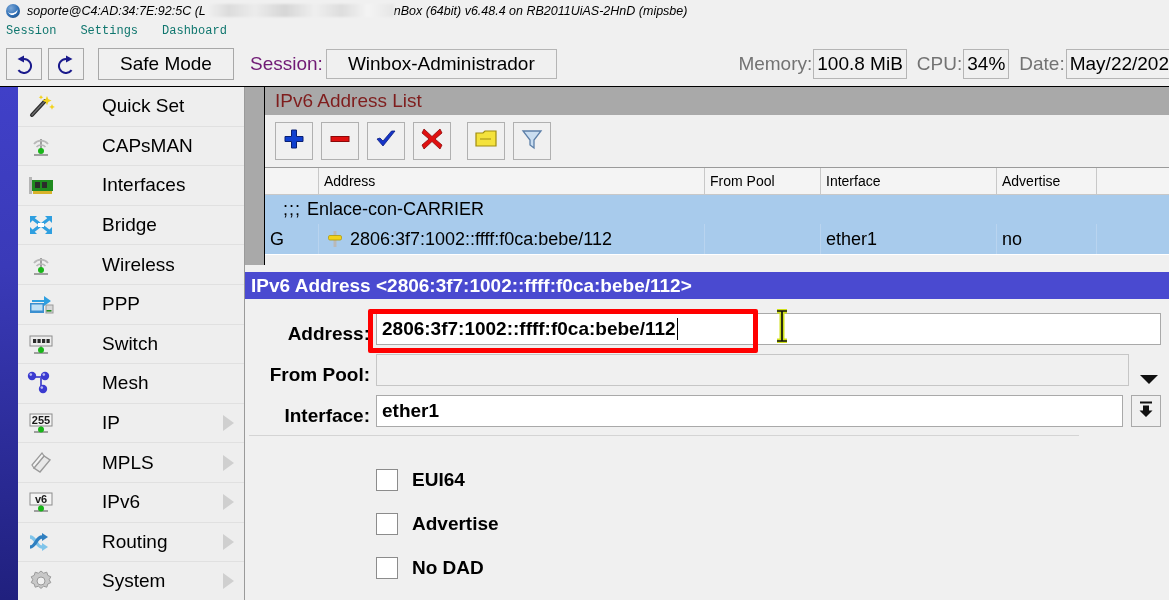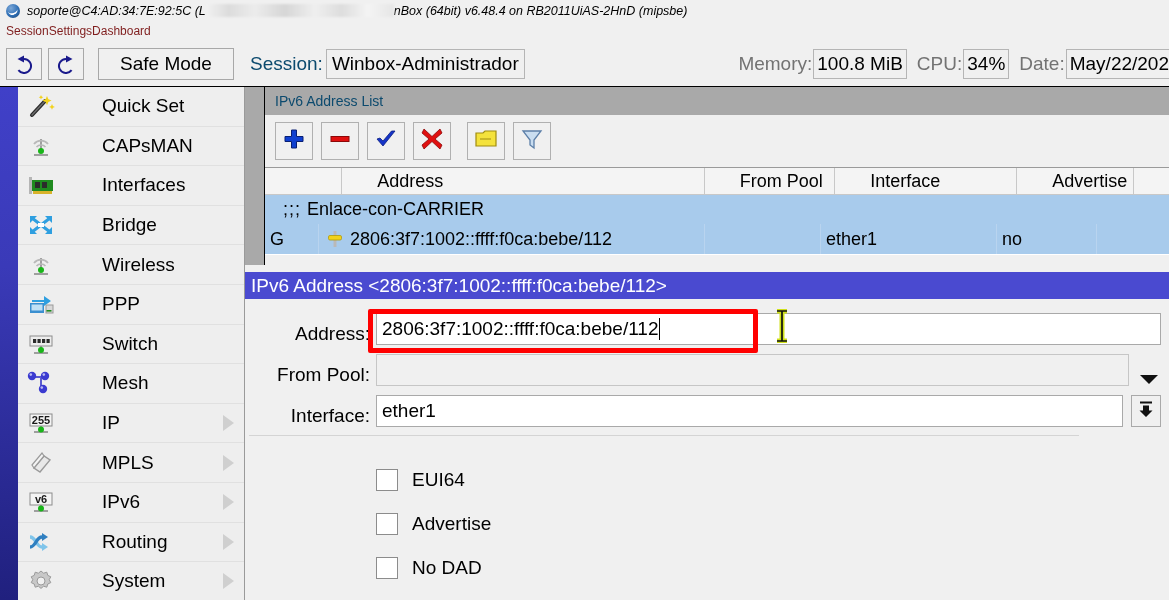--- a/index.html
+++ b/index.html
@@ -31,21 +31,21 @@
     background:linear-gradient(90deg,#f2f2f2 0%,#dcdcdc 12%,#ececec 26%,#d6d6d6 42%,
       #efefef 58%,#dddddd 72%,#f4f4f4 86%,#e6e6e6 100%);
     filter:blur(1px);
   }
 
   
   .menubar{
     position:absolute;left:0;top:22px;width:1169px;height:18px;
     background:#f0f0f0;display:flex;align-items:center;
   }
-  .menubar .mi{font-size:12px;color:#7f1d1d;padding:0 0;line-height:18px;cursor:default;}
+  .menubar .mi{font-size:12px;color:#0f766e;padding:0 12px;line-height:18px;cursor:default;font-family:Liberation Mono, monospace;}
   .menubar .mi:first-child{padding-left:6px;}
 
   
   .toolbar{
     position:absolute;left:0;top:42px;width:1169px;height:44px;
     background:#f0f0f0;border-bottom:1px solid #000;
     display:flex;align-items:center;
   }
   .tb-btn{
     width:36px;height:32px;margin-left:6px;background:#f0f0f0;
@@ -53,23 +53,23 @@
     box-sizing:border-box;
   }
   .tb-btn svg{display:block;}
   .safe-mode{
     margin-left:14px;height:32px;min-width:136px;padding:4px 10px;
     background:#f0f0f0;border:1px solid #a8a8a8;box-sizing:border-box;
     display:flex;align-items:center;justify-content:center;
     font-size:19px;color:#000;
   }
   .session-wrap{display:flex;align-items:center;margin-left:16px;}
-  .session-lbl{font-size:19px;color:#0c4a6e;margin-right:3px;}
+  .session-lbl{font-size:19px;color:#701a75;margin-right:3px;}
   .session-box{
-    height:30px;padding:0 5px;border:1px solid #b5b5b5;background:#f0f0f0;
+    height:30px;padding:0 21px;border:1px solid #b5b5b5;background:#f0f0f0;
     display:flex;align-items:center;font-size:19px;color:#000;box-sizing:border-box;
   }
   .stats{position:absolute;right:-4px;top:0;height:44px;display:flex;align-items:center;}
   .stat-lbl{font-size:19px;color:#737373;margin-left:10px;}
   .stat-box{
     height:30px;padding:0 3px;border:1px solid #b5b5b5;background:#f0f0f0;
     display:flex;align-items:center;font-size:19px;color:#000;box-sizing:border-box;
     margin-left:1px;white-space:nowrap;
   }
 
@@ -100,36 +100,36 @@
   
   .list-left-strip{
     position:absolute;left:245px;top:87px;width:20px;height:178px;background:#a9a9a9;
     border-right:1px solid #000;box-sizing:border-box;
   }
   .list-win{
     position:absolute;left:265px;top:87px;width:904px;height:178px;background:#f0f0f0;
   }
   .list-title{
     height:28px;background:#a9a9a9;display:flex;align-items:center;padding-left:10px;
-    font-size:14px;color:#0c4a6e;box-sizing:border-box;
+    font-size:19px;color:#7f1d1d;box-sizing:border-box;
   }
   .list-toolbar{height:52px;display:flex;align-items:center;padding-left:10px;background:#f0f0f0;}
   .lt-btn{
     width:38px;height:38px;border:1px solid #b0b0b0;background:#f0f0f0;
     display:flex;align-items:center;justify-content:center;margin-right:8px;box-sizing:border-box;
   }
   .lt-btn.gap{margin-left:8px;}
   .tbl{width:100%;box-sizing:border-box;}
   .tbl-head{
     display:flex;height:28px;background:#f4f4f4;border-top:1px solid #9a9a9a;
     border-bottom:1px solid #c8c8c8;box-sizing:border-box;
   }
   .th{
-    font-size:18px;color:#000;display:flex;align-items:center;padding-left:5px;
-    border-right:1px solid #c8c8c8;box-sizing:border-box;position:relative;margin-left:30px;
+    font-size:14px;color:#000;display:flex;align-items:center;padding-left:5px;
+    border-right:1px solid #c8c8c8;box-sizing:border-box;position:relative;
   }
   .th-flag{width:54px;}
   .th-addr{width:386px;}
   .th-pool{width:116px;}
   .th-iface{width:176px;}
   .th-adv{width:100px;}
   .th-rest{flex:1;border-right:none;}
   .row-comment{
     height:29px;background:#a8cbec;display:flex;align-items:center;
     font-size:18px;color:#000;padding-left:18px;box-sizing:border-box;
@@ -145,21 +145,21 @@
   .td-addr{width:386px;}
   .td-pool{width:116px;}
   .td-iface{width:176px;}
   .td-adv{width:100px;}
   .td-rest{flex:1;border-right:none;}
   .addr-ico{width:22px;display:flex;align-items:center;justify-content:center;margin-right:4px;}
 
   
   .dlg{
     position:absolute;left:245px;top:272px;width:924px;height:307px;
-    background:#f0f0f0;overflow:hidden;
+    background:#f0f0f0;overflow:hidden;font-weight:bold;
   }
   .dlg-title{
     height:27px;background:#4a4ad0;display:flex;align-items:center;padding-left:6px;
     font-size:19px;color:#ffffff;box-sizing:border-box;white-space:nowrap;
   }
   .dlg-body{position:relative;padding-top:12px;}
   .field-row{display:flex;align-items:flex-end;height:34px;margin-bottom:7px;}
   .f-lbl{
     width:131px;text-align:right;font-size:19px;color:#000;
     padding-right:6px;box-sizing:border-box;flex:none;

